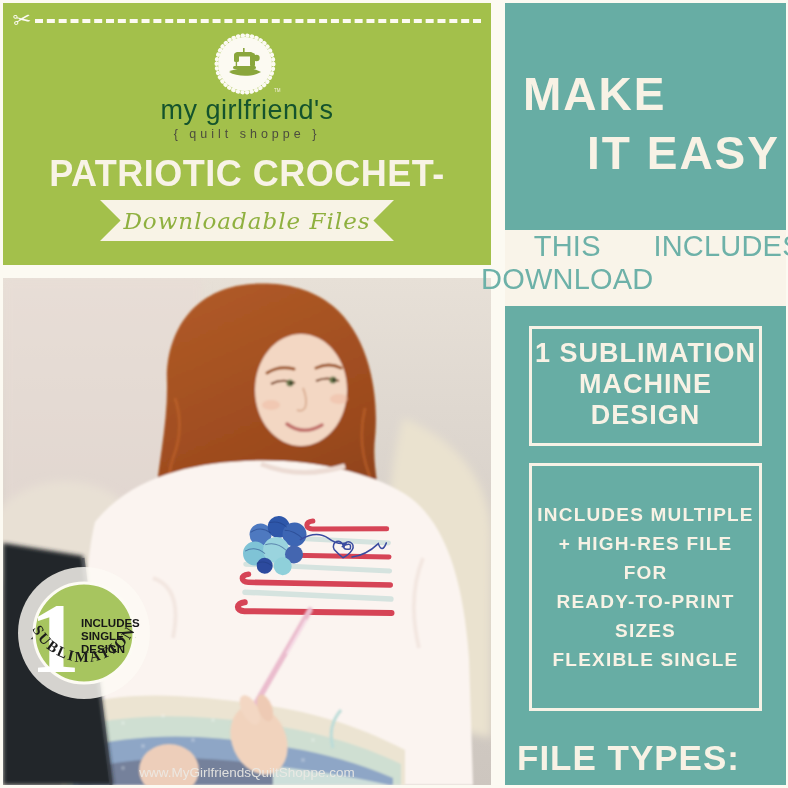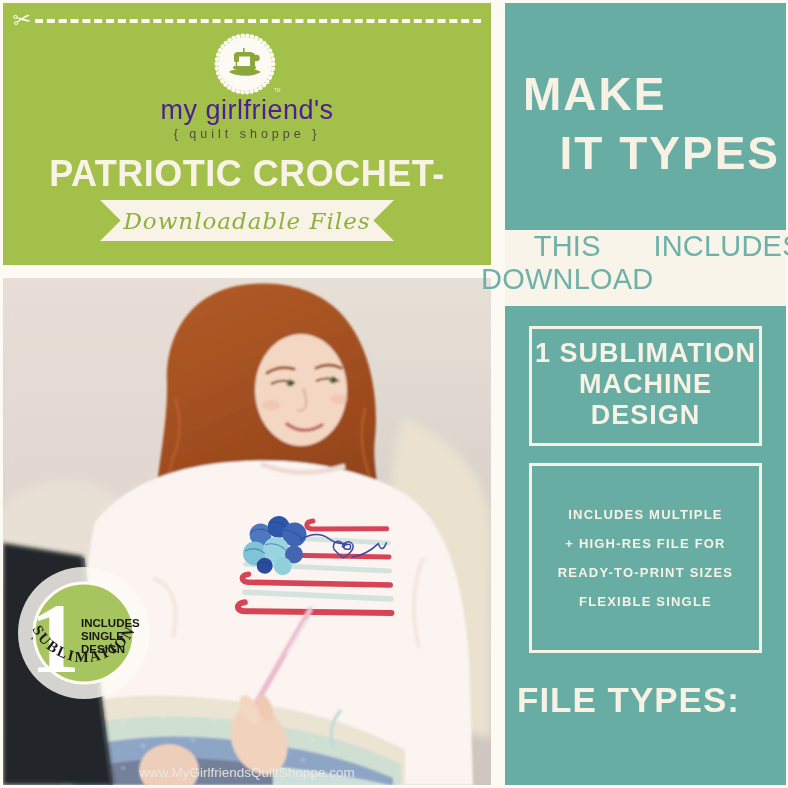--- a/index.html
+++ b/index.html
@@ -5,21 +5,21 @@
   html,body{margin:0;padding:0;}
   body{width:788px;height:788px;background:#fcfaf2;font-family:"Liberation Sans",sans-serif;position:relative;overflow:hidden;}
   .abs{position:absolute;}
 
   
   .green-header{left:3px;top:3px;width:488px;height:262px;background:#a3c04b;}
   .cut-row{left:10px;top:6px;width:468px;display:flex;align-items:center;}
   .scissors{color:#fcfaf2;font-size:22px;line-height:22px;font-family:"DejaVu Sans",sans-serif;transform:rotate(-8deg);}
   .dash-line{flex:1;height:0;border-top:4px dashed #fcfaf2;margin-left:4px;margin-top:2px;}
   .logo-wrap{left:0;top:26px;width:488px;text-align:center;}
-  .brand-name{left:0;top:92px;width:488px;text-align:center;color:#4c1d95;font-size:27px;font-weight:400;letter-spacing:.5px;}
+  .brand-name{left:0;top:92px;width:488px;text-align:center;color:#14532d;font-size:27px;font-weight:400;letter-spacing:.5px;}
   .brand-sub{left:0;top:124px;width:488px;text-align:center;color:#4c4c3e;font-family:Liberation Sans, sans-serif;font-size:12.5px;letter-spacing:4px;}
   .product-title{left:0;top:150px;width:488px;text-align:center;color:#f8f3e6;font-size:36px;font-weight:800;letter-spacing:.5px;margin:0;}
   .ribbon{left:97px;top:197px;width:294px;height:41px;background:#f8f3e6;
     clip-path:polygon(0 0,100% 0,93% 50%,100% 100%,0 100%,7% 50%);
     display:flex;align-items:center;justify-content:center;text-align:right;}
   .ribbon-text{color:#8fb03f;font-family:"DejaVu Serif",serif;font-style:italic;font-size:23px;letter-spacing:1px;}
 
   .photo{left:3px;top:278px;width:488px;height:507px;background:#d8d1c9;overflow:hidden;}
   .badge{left:10px;top:282px;width:142px;height:150px;}
 
@@ -28,21 +28,21 @@
   .make-l1{margin:68px 0 12px 18px;font-size:46px;font-weight:800;letter-spacing:2px;line-height:1.0;}
   .make-l2{text-align:right;margin:0 6px 0 0;font-size:46px;font-weight:800;letter-spacing:2px;line-height:1.05;}
   .cream-mid{left:505px;top:230px;width:281px;height:76px;background:#f9f4e9;color:#6db1a8;
     display:flex;flex-direction:row;justify-content:center;text-align:center;}
   .cream-mid div{font-size:29px;font-weight:400;line-height:33px;letter-spacing:.2px;}
   .teal-main{left:505px;top:306px;width:281px;height:479px;background:#67ada4;color:#f8f2e5;}
   .outline-box{margin:20px 24px 0;border:3px solid #f7f2e6;text-align:center;}
   .box1{padding:9px 0 12px;}
   .box1 div{font-size:27px;font-weight:800;letter-spacing:1px;line-height:31px;}
   .box2{margin-top:17px;padding:34px 4px;}
-  .box2 div{font-size:13px;font-weight:700;letter-spacing:1.2px;line-height:29px;}
+  .box2 div{font-size:19px;font-weight:700;letter-spacing:1.2px;line-height:29px;}
   .file-types{margin:26px 0 0 12px;}
   .ft-label{font-size:35px;font-weight:800;letter-spacing:1px;line-height:42px;}
 </style>
 </head>
 <body>
 
 <div>
 
   <div class="abs green-header">
     <div class="abs cut-row">
@@ -227,21 +227,21 @@
         </g>
         <text font-family="Liberation Serif, serif" font-size="15" font-weight="bold" fill="#1c1c1c" letter-spacing="2">
           <textPath href="#arcBot" startOffset="50%" text-anchor="middle">SUBLIMATION</textPath>
         </text>
       </svg>
     </div>
   </div>
 
   <div class="abs teal-top">
     <div class="make-l1">MAKE</div>
-    <div class="make-l2">IT TYPES</div>
+    <div class="make-l2">IT EASY</div>
   </div>
 
   <div class="abs cream-mid">
     <div>THIS DOWNLOAD</div>
     <div>INCLUDES:</div>
   </div>
 
   <div class="abs teal-main">
     <div class="outline-box box1">
       <div>1 SUBLIMATION</div>

